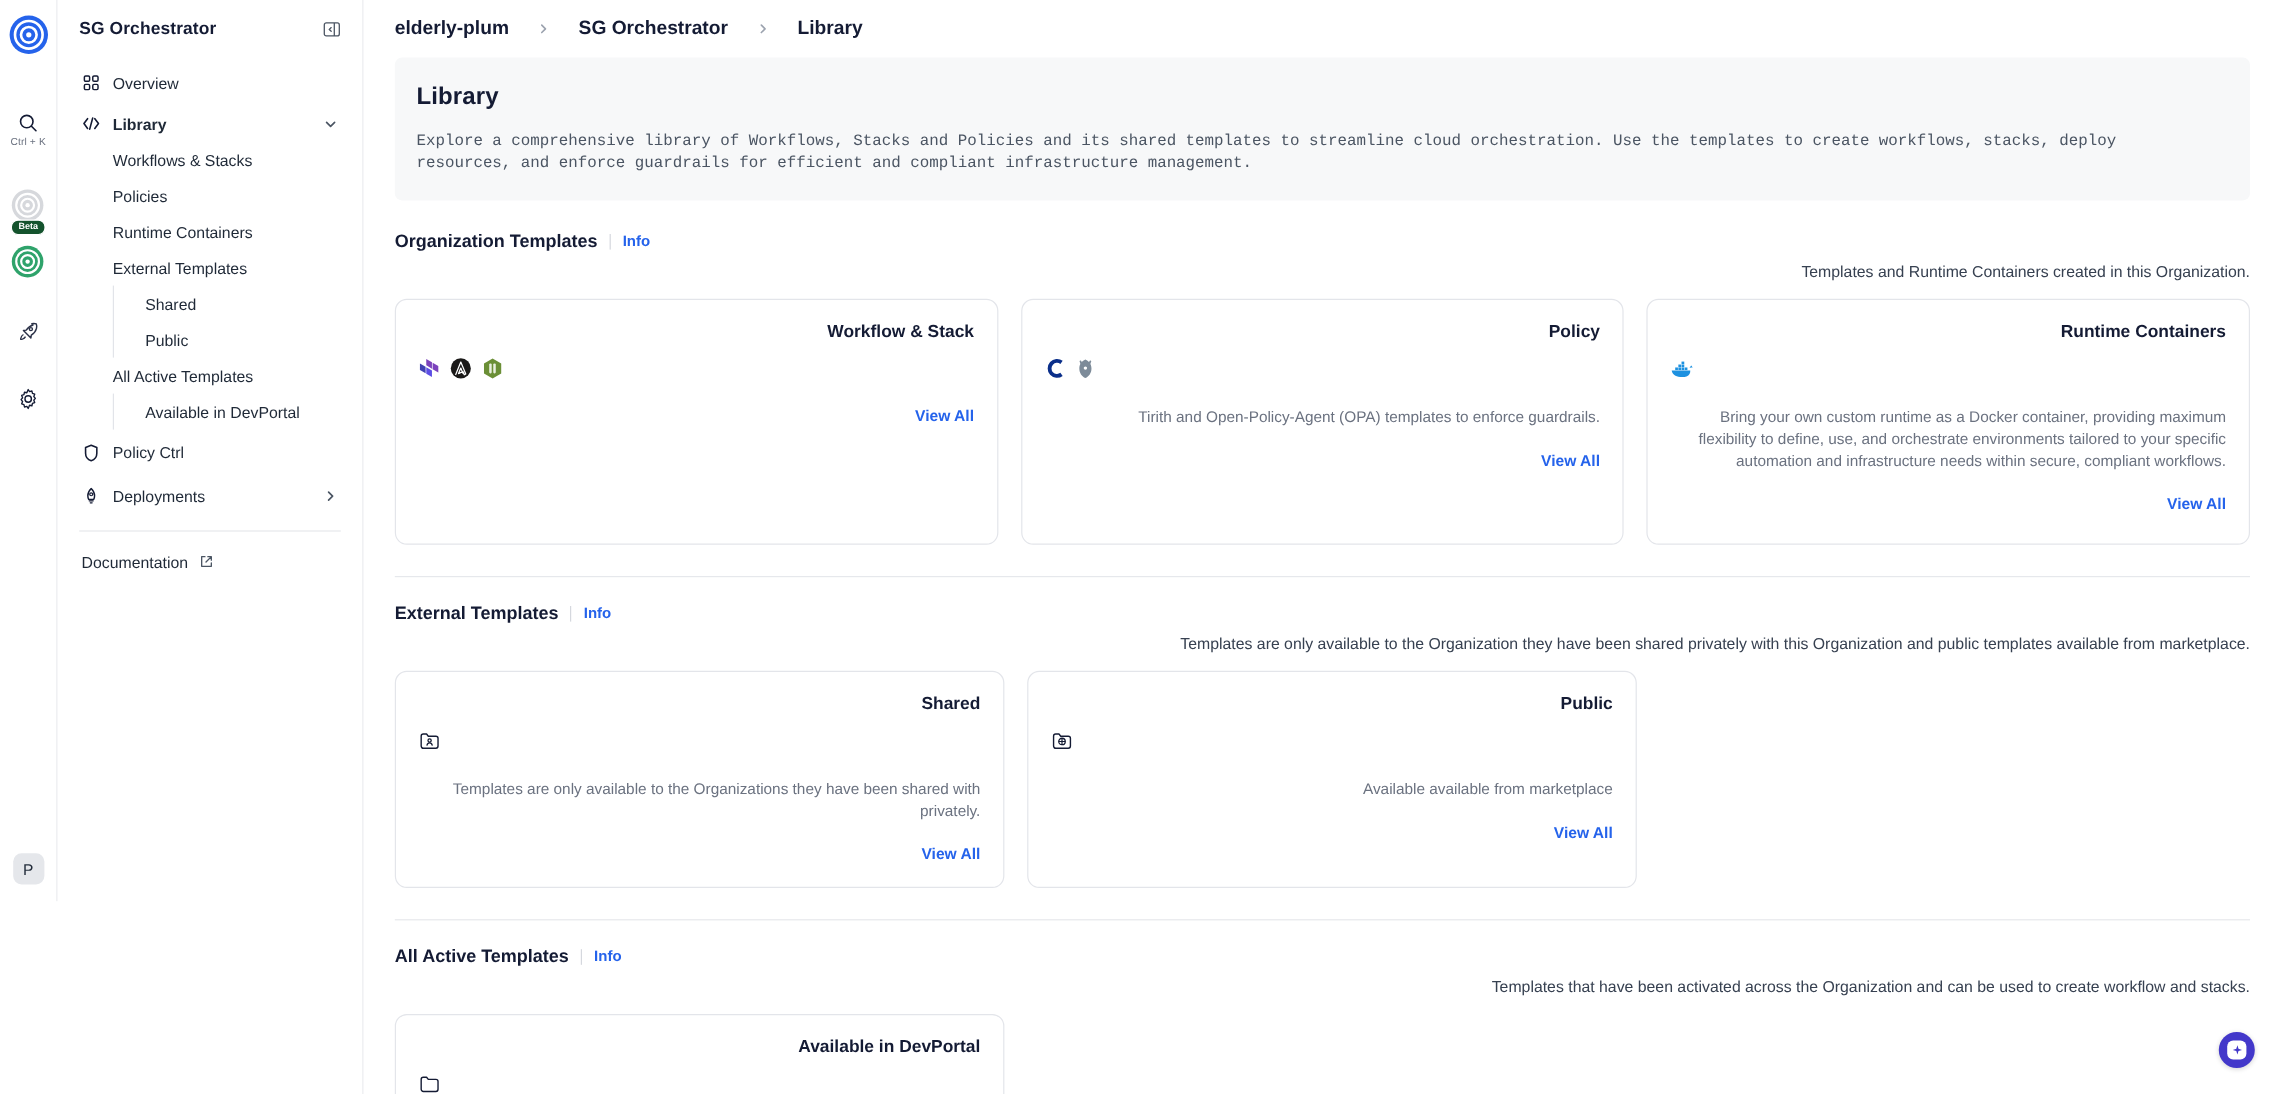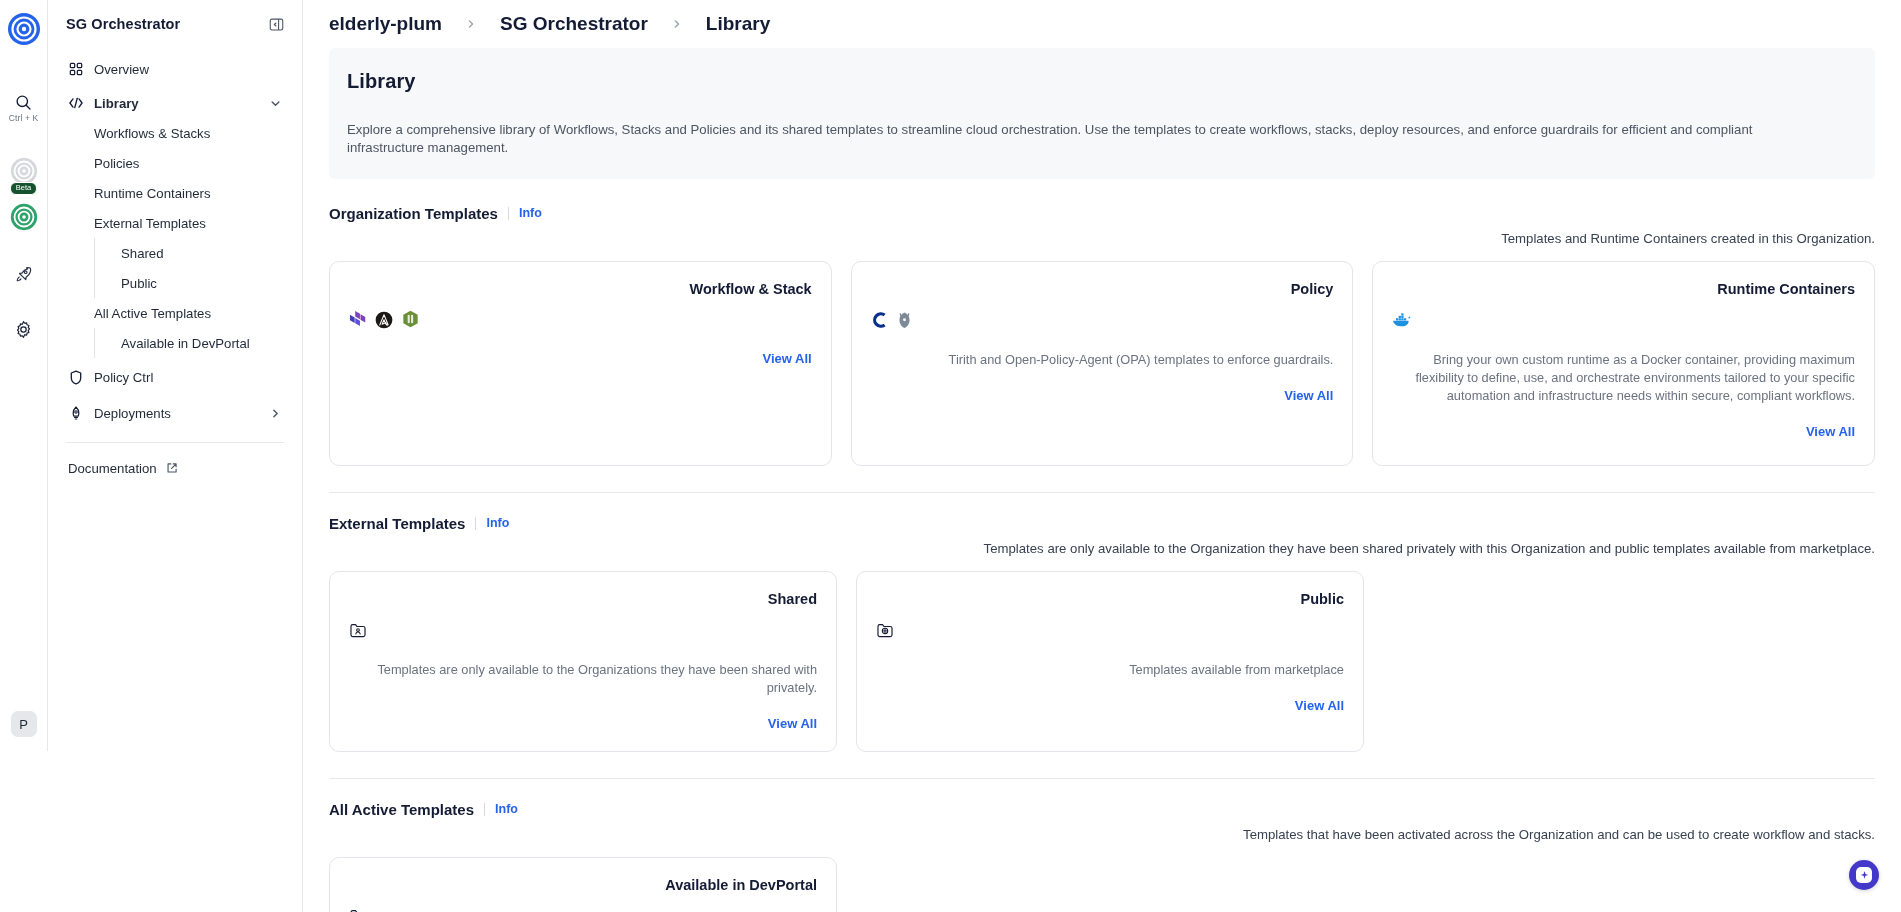--- a/index.html
+++ b/index.html
@@ -24,21 +24,21 @@
   .rail-logo { width: 34px; height: 34px; margin-top: 2px; }
   .rail-search {
     margin-top: 48px; display: flex; flex-direction: column;
     align-items: center; gap: 2px; cursor: pointer;
   }
   .rail-kbd { font-size: 8.5px; color: #6b7280; letter-spacing: .1px; }
   .rail-prod { margin-top: 34px; display: flex; flex-direction: column; align-items: center; }
   .rail-beta-wrap { position: relative; display: flex; flex-direction: column; align-items: center; }
   .beta-badge {
     position: relative; margin-top: -7px;
-    background: #14532d; color: #fff; font-size: 7.5px; font-weight: normal;
+    background: #14532d; color: #fff; font-size: 7.5px; font-weight: bold;
     border-radius: 6px; padding: 1px 5px 1.5px; line-height: 1.1;
     border: 1.5px solid #fff;
   }
   .rail-ico { margin-top: 30px; cursor: pointer; opacity: .9; }
   .rail-gear { margin-top: 32px; cursor: pointer; }
   .rail-avatar {
     position: absolute; bottom: 14px; left: 50%; transform: translateX(-50%);
     width: 26px; height: 26px; border-radius: 7px; background: #e5e7eb;
     display: flex; align-items: center; justify-content: center;
     font-size: 13px; color: #1f2937; cursor: pointer;
@@ -78,35 +78,35 @@
   .doc-row {
     display: flex; align-items: center; gap: 9px;
     height: 30px; padding: 0 6px; font-size: 13.2px; color: #1f2937; cursor: pointer;
     border-radius: 6px;
   }
 
   
   .main { flex: 1; height: 912px; overflow: hidden; background: #fff; position: relative; }
   .crumbs {
     height: 48px; display: flex; align-items: center; gap: 23px;
-    padding: 0 26px; font-size: 19px; font-weight: bold; color: #141b34;
+    padding: 0 26px; font-size: 16px; font-weight: bold; color: #141b34;
   }
   .crumb { cursor: pointer; }
   .crumb.last { cursor: default; }
   .crumb-sep { color: #9ca3af; display: flex; align-items: center; }
   .content { padding: 0 26px 0 26px; }
 
   .hero {
     background: #f7f8f9; border-radius: 6px;
     padding: 22px 18px 22px 18px; margin-bottom: 26px;
   }
   .hero-title { font-size: 20px; font-weight: bold; color: #141b34; letter-spacing: .1px; }
   .hero-desc {
-    margin-top: 28px; font-size: 13.2px; line-height: 1.35;
-    color: #4b5563; max-width: 1450px;
+    margin-top: 16px; font-size: 13.2px; line-height: 1.35;
+    color: #4b5563; max-width: 1450px; font-family: Liberation Mono, monospace;
   }
 
   .section { margin-bottom: 26px; text-align: right; }
   .sec-head { display: flex; align-items: center; gap: 10px; }
   .sec-title { font-size: 15px; font-weight: bold; color: #141b34; }
   .sec-divider { width: 1px; height: 13px; background: #d5d8de; }
   .sec-info { font-size: 12.5px; font-weight: bold; color: #2563eb; cursor: pointer; }
   .sec-sub { margin-top: 9px; font-size: 13.2px; color: #374151; }
 
   .cards { display: flex; gap: 19px; margin-top: 15px; }
@@ -454,21 +454,21 @@
             <div class="card-title">Public</div>
             <div class="card-icons">
               <span>
                 <svg width="18" height="18" viewBox="0 0 20 20">
                   <path d="M2.2 6.1c0-1.1.9-2 2-2h3l1.6 2h7c1.1 0 2 .9 2 2v7.2c0 1.1-.9 2-2 2h-11.6c-1.1 0-2-.9-2-2z" fill="none" stroke="#141b34" stroke-width="1.3" stroke-linejoin="round"></path>
                   <circle cx="10" cy="11" r="3" fill="none" stroke="#141b34" stroke-width="1.2"></circle>
                   <path d="M7 11h6M10 8v6" stroke="#141b34" stroke-width="1.1"></path>
                 </svg>
               </span>
             </div>
-            <div class="card-desc">Templates available from marketplace</div>
+            <div class="card-desc">Available available from marketplace</div>
             <div class="card-link">View All</div>
           </div>
 
         </div>
       </div>
 
       <div class="hr"></div>
 
       <div class="section">
         <div class="sec-head">

